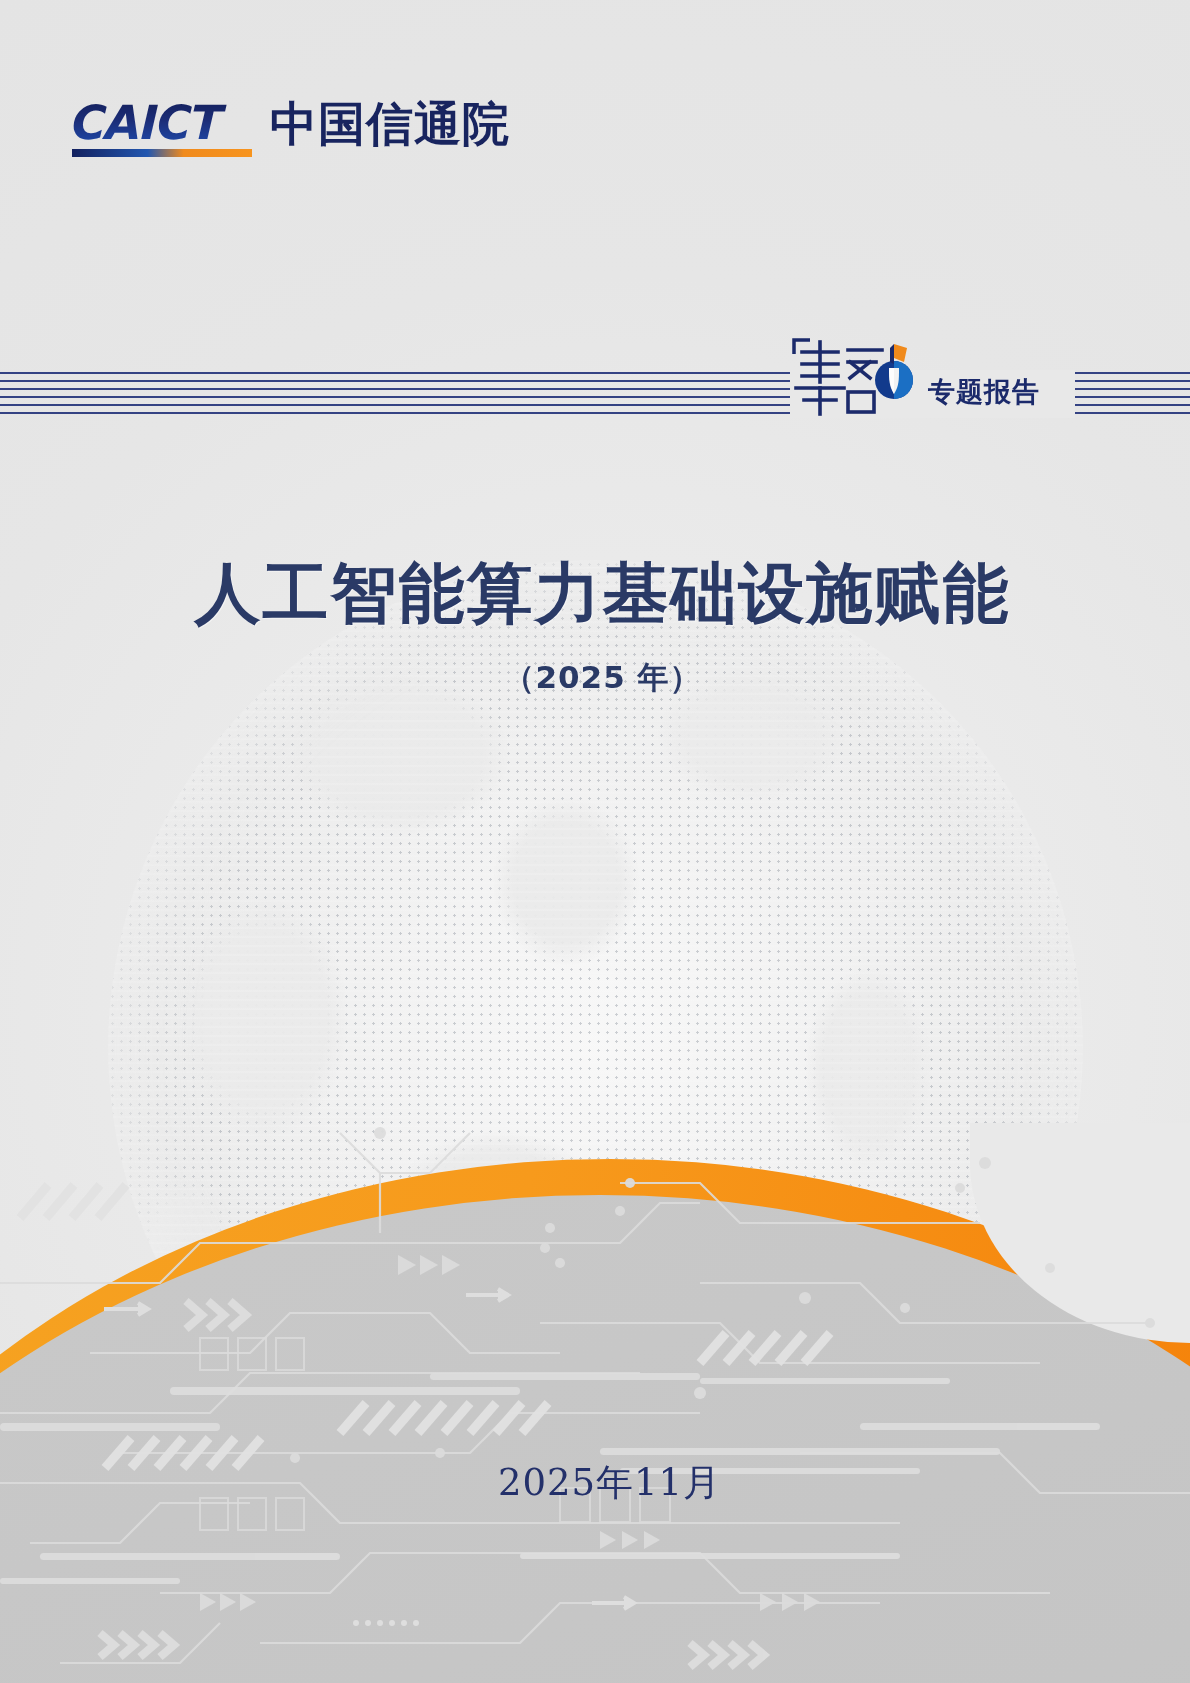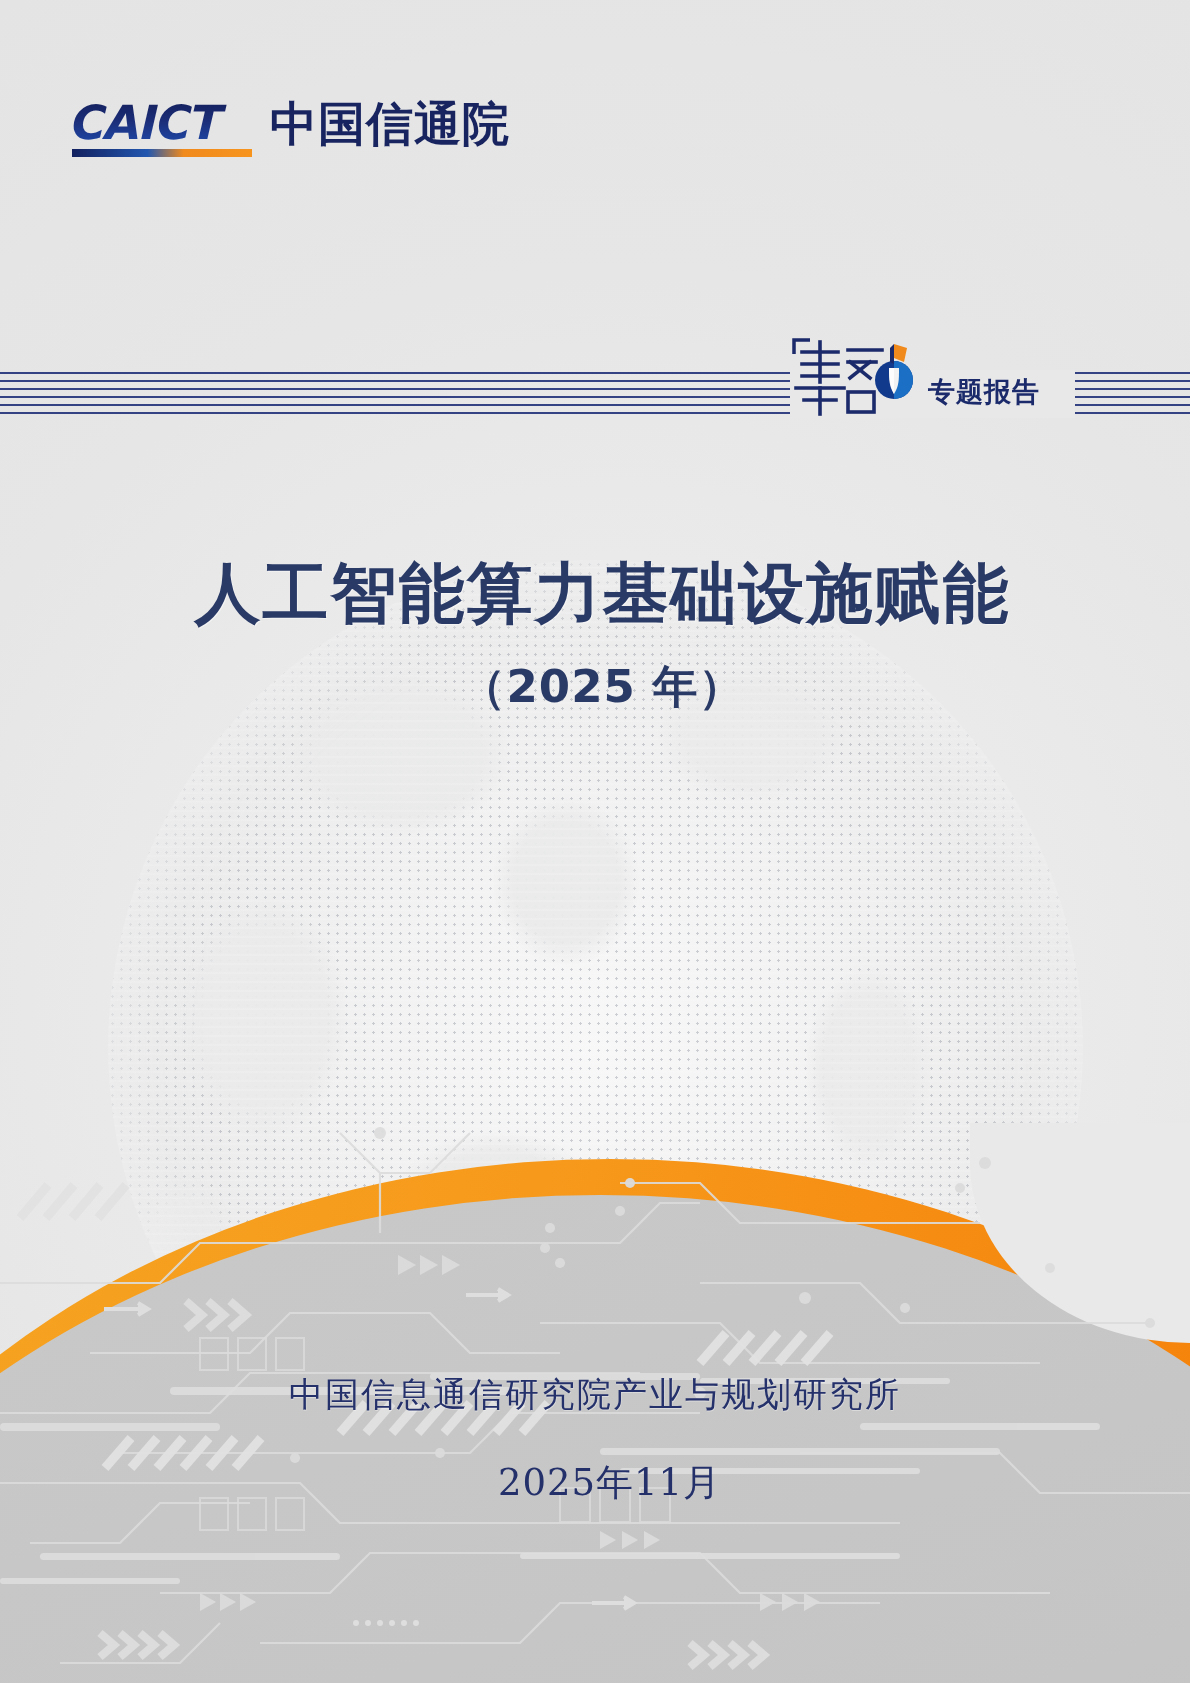--- a/index.html
+++ b/index.html
@@ -198,21 +198,21 @@
     font-size: 66px;
     line-height: 1.16;
     color: #2a3a66;
     letter-spacing: 2px;
     text-shadow: 1px 1px 0 rgba(255,255,255,0.45);
   }
   .subtitle {
     margin-top: 24px;
     font-family: "DejaVu Sans", "Liberation Sans", sans-serif;
     font-weight: 700;
-    font-size: 45px;
+    font-size: 31px;
     color: #2a3a66;
     letter-spacing: 1px;
   }
 
   
   .footer-art {
     position: absolute;
     left: 0;
     right: 0;
     bottom: 0;
@@ -500,16 +500,15 @@
         <circle cx="356" cy="500" r="3"></circle>
           <circle cx="368" cy="500" r="3"></circle>
         <circle cx="380" cy="500" r="3"></circle>
           <circle cx="392" cy="500" r="3"></circle>
         <circle cx="404" cy="500" r="3"></circle>
           <circle cx="416" cy="500" r="3"></circle>
       </g>
     </svg>
   </div>
 
-  <div class="org">中国信息通信研究院产业与规划研究所</div>
   <div class="date">2025年11月</div>
 
 </div>
 
 </body></html>

